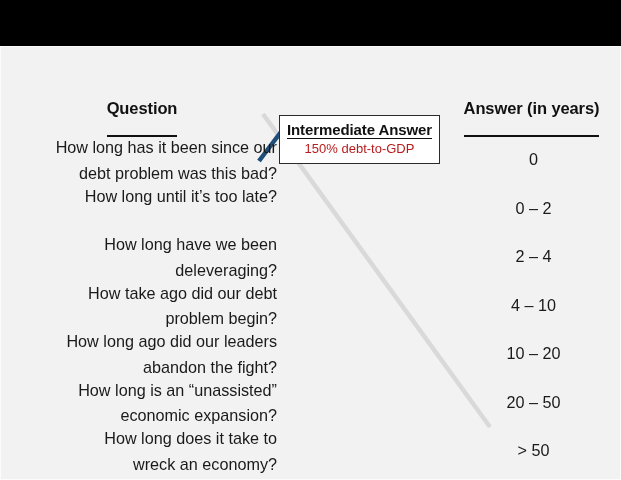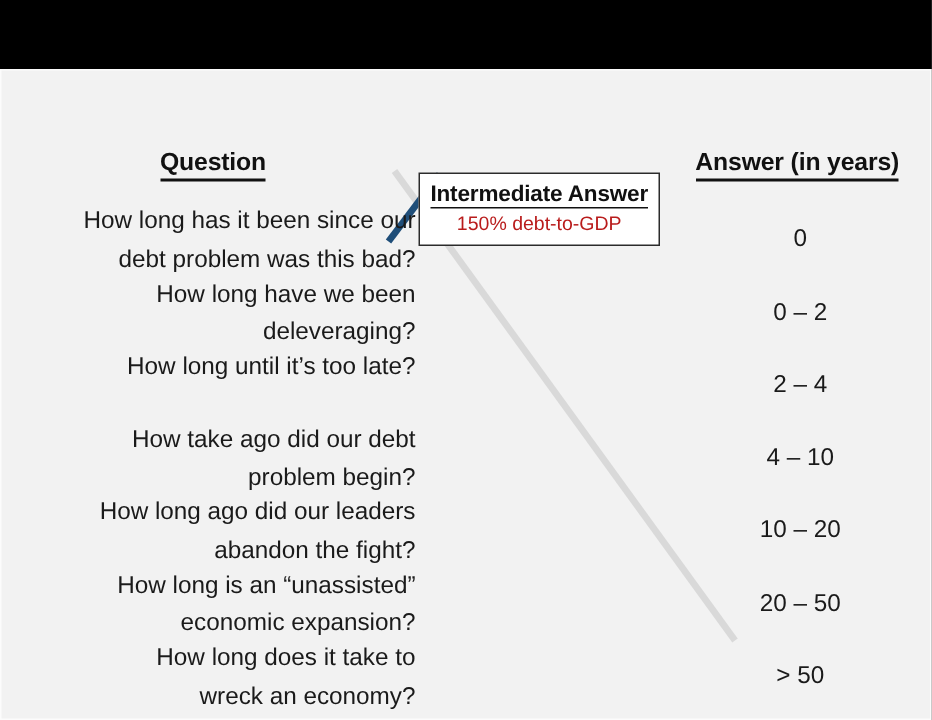--- a/index.html
+++ b/index.html
@@ -37,21 +37,21 @@
     position: absolute;
     font-size: 16.5px;
     font-weight: bold;
     color: #111111;
     text-align: center;
     white-space: nowrap;
     letter-spacing: -0.1px;
   }
   .col-header span {
     border-bottom: 2px solid #111111;
-    padding-bottom: 2px;
+    padding-bottom: 18px;
   }
   #question-header {
     left: 12px;
     top: 52px;
     width: 258px;
   }
   #answer-header {
     left: 440px;
     top: 52px;
     width: 181px;
@@ -164,25 +164,25 @@
   <div class="col-header" id="answer-header">
     <span>Answer (in years)</span>
   </div>
 
   <div id="question-column">
     <div class="question-row">
       <span class="q-line">How long has it been since our</span>
       <span class="q-line">debt problem was this bad?</span>
     </div>
     <div class="question-row">
+      <span class="q-line">How long until it’s too late?</span>
+    </div>
+    <div class="question-row">
       <span class="q-line">How long have we been</span>
       <span class="q-line">deleveraging?</span>
-    </div>
-    <div class="question-row">
-      <span class="q-line">How long until it’s too late?</span>
     </div>
     <div class="question-row">
       <span class="q-line">How take ago did our debt</span>
       <span class="q-line">problem begin?</span>
     </div>
     <div class="question-row">
       <span class="q-line">How long ago did our leaders</span>
       <span class="q-line">abandon the fight?</span>
     </div>
     <div class="question-row">

